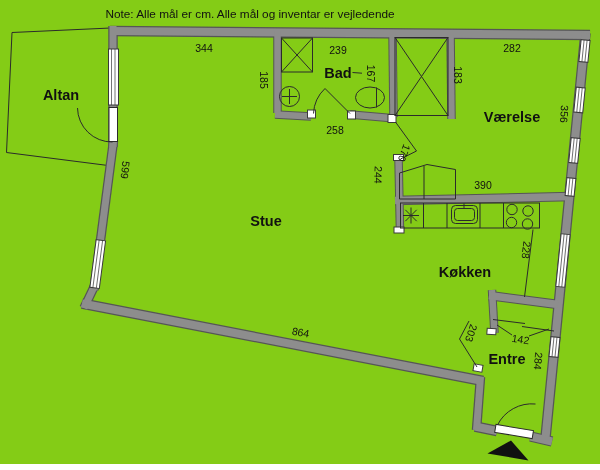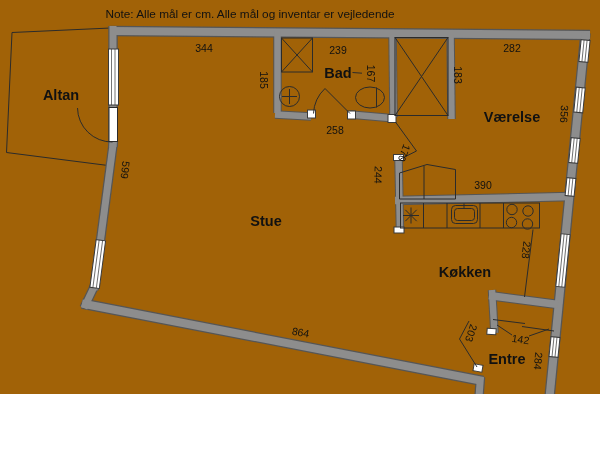--- a/index.html
+++ b/index.html
@@ -1,16 +1,16 @@
 <!DOCTYPE html>
 <html><head>
 <meta charset="utf-8">
 <style>
   html,body{margin:0;padding:0;background:#ffffff;}
-  #plan{width:600px;height:394px;position:relative;font-family:"Liberation Sans",sans-serif;background:#a16207;overflow:hidden;}
+  #plan{width:600px;height:464px;position:relative;font-family:"Liberation Sans",sans-serif;background:#84cc16;overflow:hidden;}
   svg{display:block;}
   .wo{stroke:#565656;fill:none;stroke-linecap:butt;}
   .w{stroke:#8d8d8d;fill:none;stroke-linecap:butt;}
   .thin{stroke:#2b2b2b;stroke-width:1;fill:none;}
   .fix{stroke:#2b2b2b;stroke-width:1;fill:#ffffff;}
   .winr{fill:#ffffff;stroke:#3a3a3a;stroke-width:1;}
   .winl{stroke:#3a3a3a;stroke-width:0.7;}
   .cap{fill:#ffffff;stroke:#3a3a3a;stroke-width:1;}
   .dim{font-size:10.5px;fill:#111;}
   .room{font-size:14.5px;font-weight:bold;fill:#111;}

